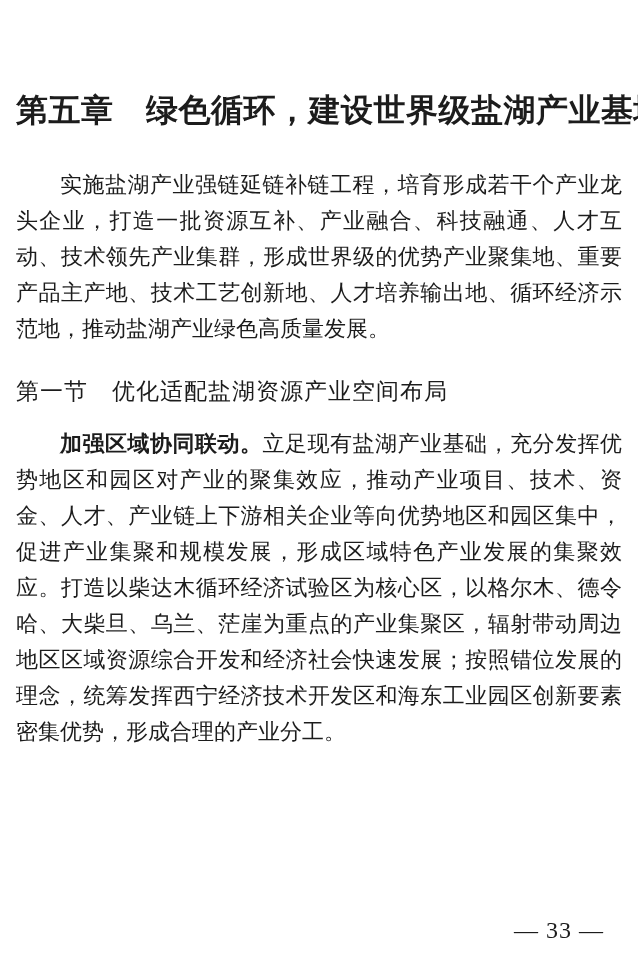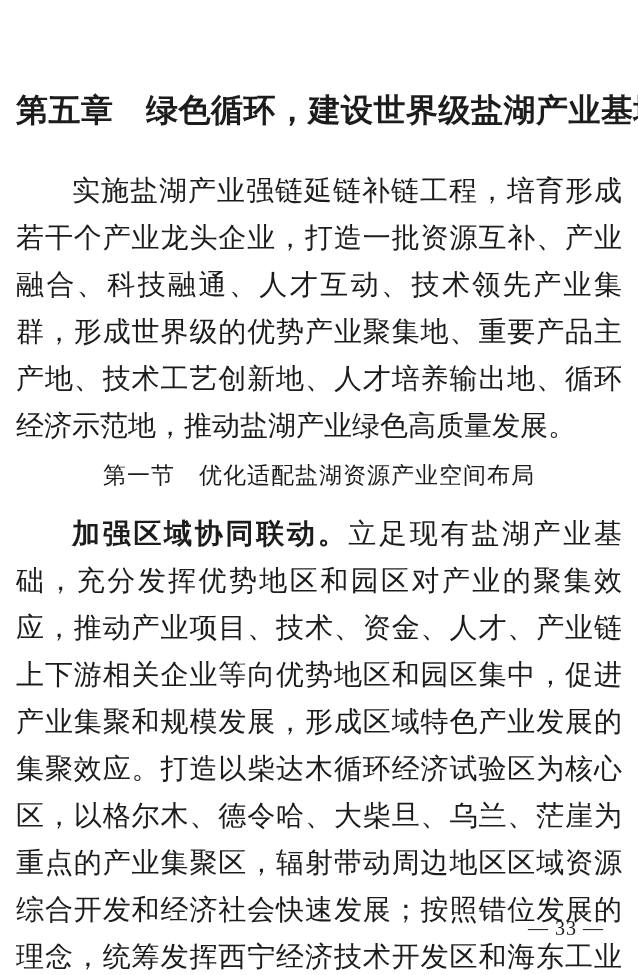--- a/index.html
+++ b/index.html
@@ -19,46 +19,45 @@
     margin: 0;
     font-size: 32px;
     line-height: 1.15;
     font-weight: bold;
     text-align: center;
     letter-spacing: 0.5px;
     white-space: nowrap;
   }
   .body-paragraph {
     margin: 0;
-    font-size: 28px;
-    line-height: 47px;
+    font-size: 22px;
+    line-height: 36px;
     text-align: justify;
     text-justify: inter-character;
     text-indent: 2em;
     word-break: normal;
     overflow-wrap: break-word;
   }
   .intro-paragraph { margin-top: 38px; }
   .section-heading {
-    margin: 6px 0 0 0;
+    margin: 24px 0 0 0;
     font-size: 23px;
     line-height: 41px;
     font-weight: normal;
-    text-align: center;
     letter-spacing: 1px;
     white-space: nowrap;
   }
   .para-0 { margin-top: 14px; }
   .para-1 { margin-top: 5px; }
   .lead { font-weight: bold; }
   .page-number {
     position: absolute;
     top: 916px;
     right: 34px;
-    font-size: 20px;
+    font-size: 24px;
     letter-spacing: 1px;
     line-height: 1.2;
   }
 </style>
 </head>
 <body>
 
 <div class="page">
 
   <h1 class="chapter-heading">第五章　绿色循环，建设世界级盐湖产业基地</h1>

